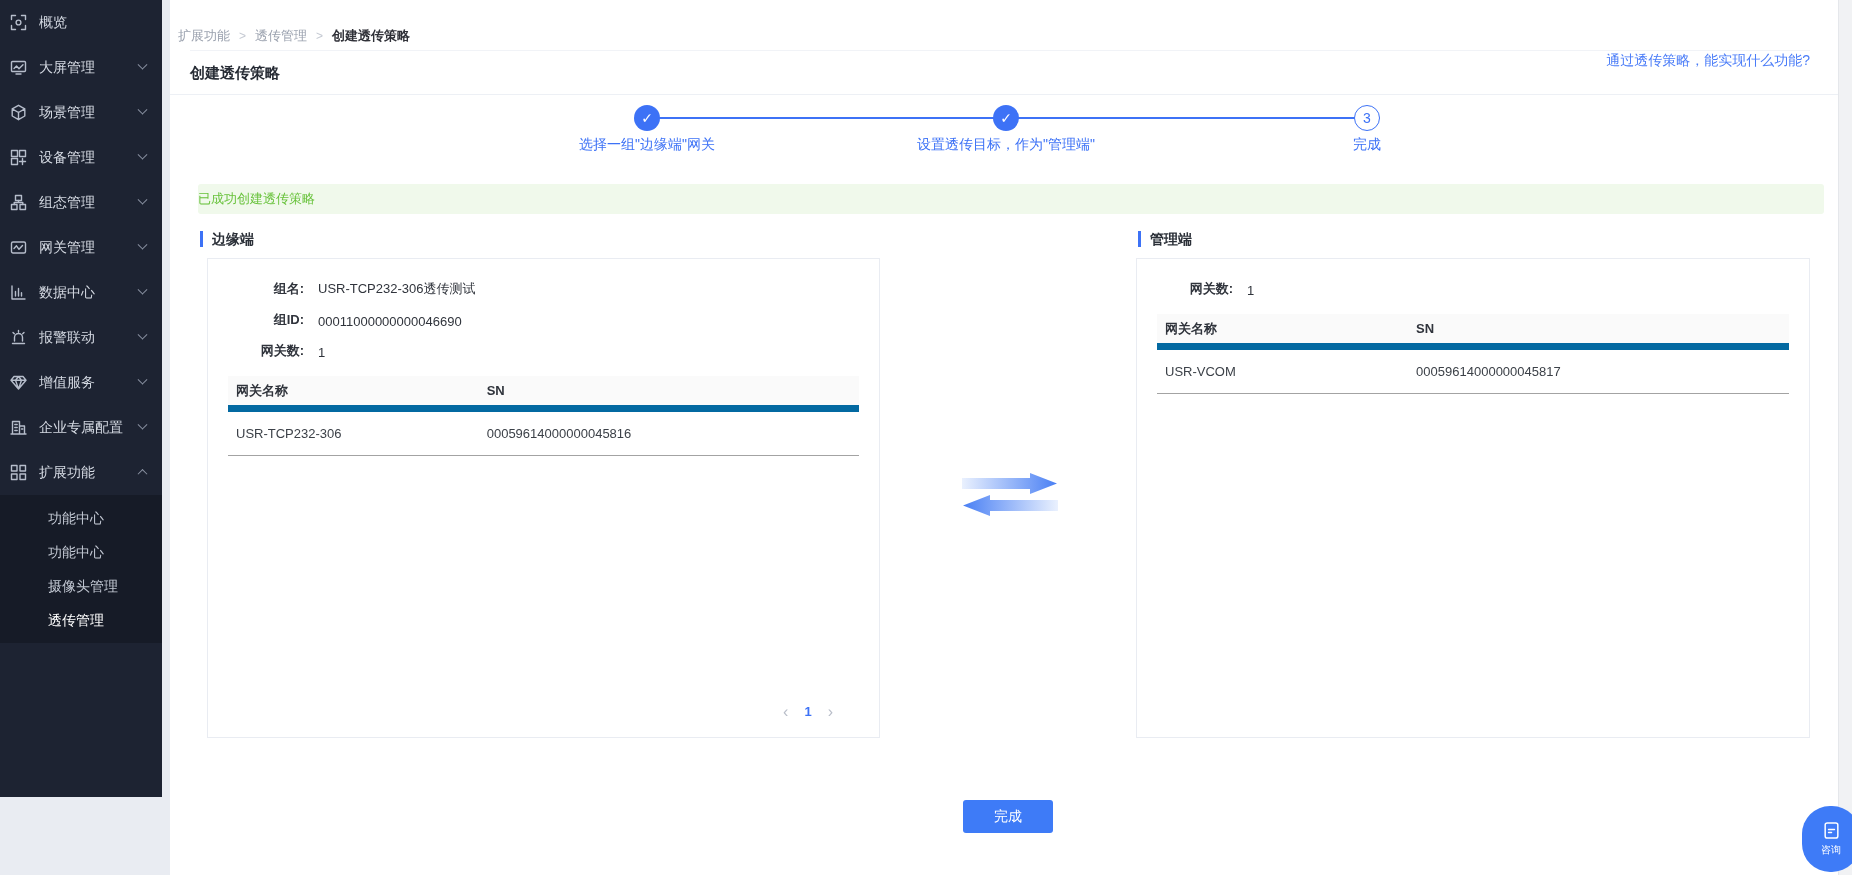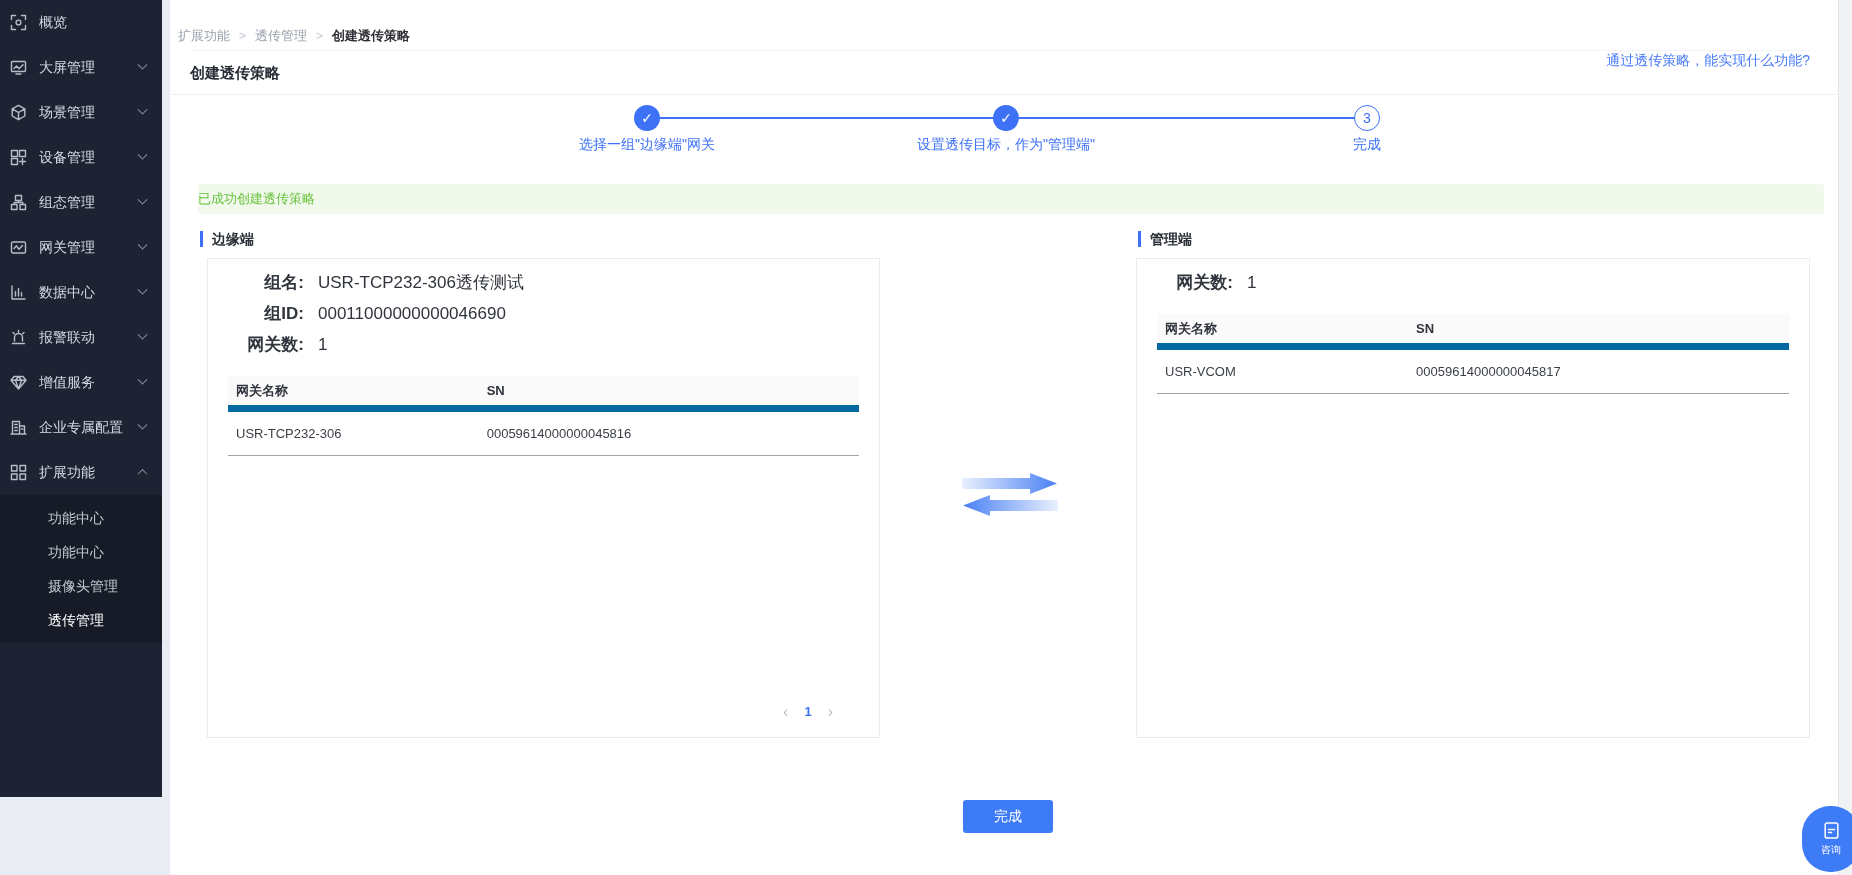--- a/index.html
+++ b/index.html
@@ -43,21 +43,21 @@
   
   .alert { position:absolute; left:28px; right:14px; top:184px; height:30px; line-height:30px;
            background:#f0f9eb; border-radius:3px; font-size:13px; color:#67c23a; }
   
   .sec-title { position:absolute; top:231px; font-size:14px; font-weight:bold; color:#2b3038;
                border-left:3px solid #3d72f6; padding-left:9px; line-height:16px; }
   .st-edge { left:30px; } .st-manage { left:968px; }
   .panel { position:absolute; top:258px; height:480px; background:#fff; border:1px solid #e9ecf2; }
   .panel-edge { left:37px; width:673px; } .panel-manage { left:966px; width:674px; }
   .fields { padding-top:8px; }
-  .field-row { display:flex; align-items:center; height:31px; font-size:17px; }
+  .field-row { display:flex; align-items:flex-end; height:31px; font-size:13px; }
   .field-label { width:96px; text-align:right; font-weight:bold; color:#30343c; flex:none; }
   .field-value { margin-left:14px; color:#30343c; }
   .ptable { margin:16px 20px 0; font-size:13px; }
   .t-head { display:flex; align-items:center; height:36px; background:#fafafa; border-bottom:7px solid #0369a1; font-weight:bold; color:#30343c; }
   .t-row  { display:flex; align-items:center; height:44px; border-bottom:1px solid #a3a3a3; color:#3c4148; }
   .c1 { width:41%; padding-left:8px; } .c2 { flex:1; }
   .pagination { position:absolute; right:46px; bottom:18px; display:flex; align-items:center; gap:16px;
                 font-size:14px; color:#b9bec9; }
   .pagination .page-num { color:#3d72f6; font-weight:bold; font-size:13px; cursor:pointer; }
   .pagination .pg-arrow { cursor:pointer; font-size:16px; line-height:14px; }

